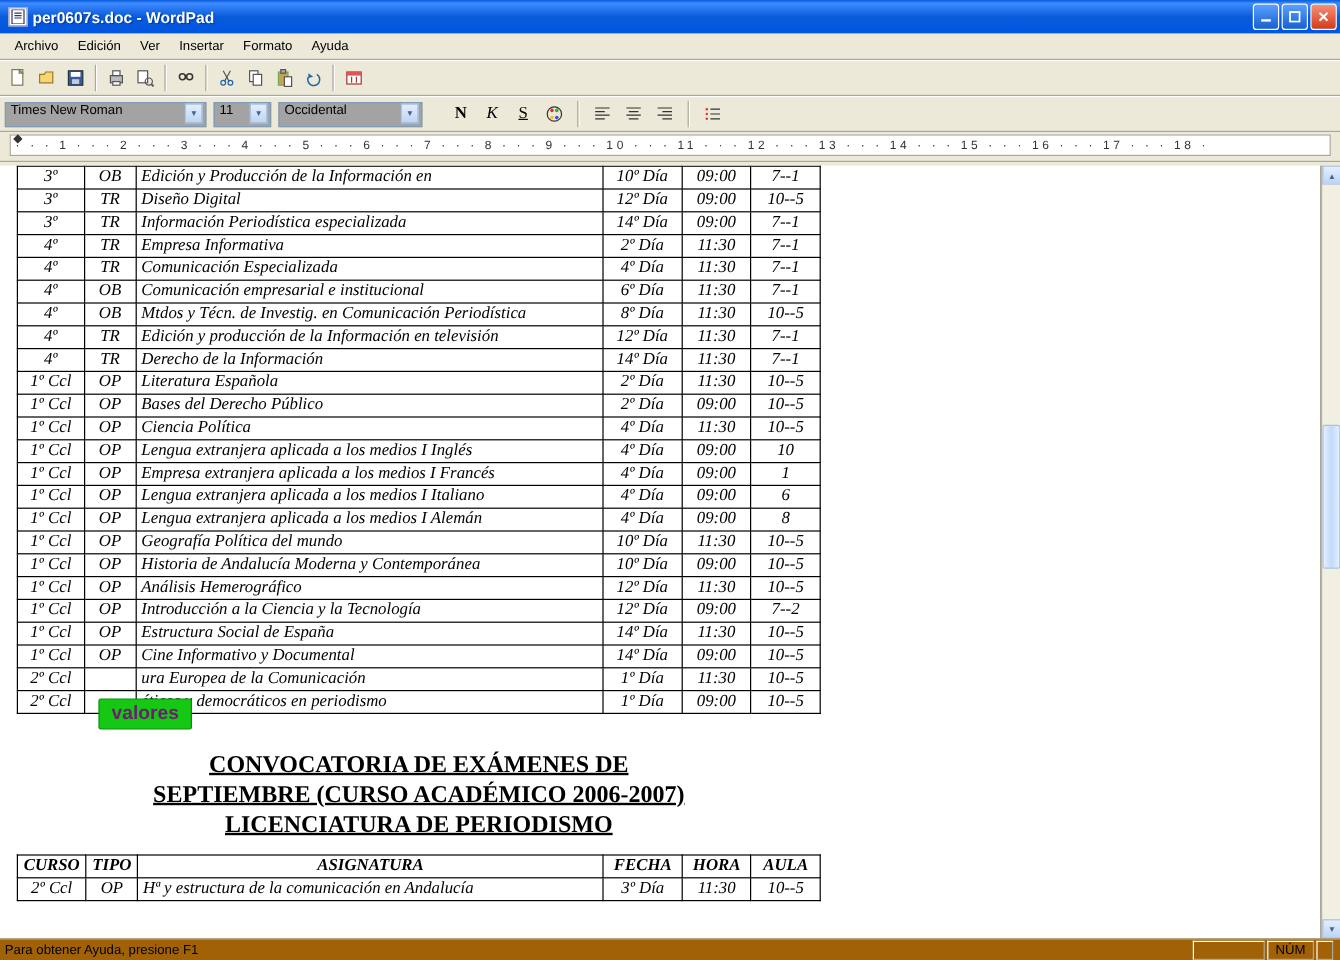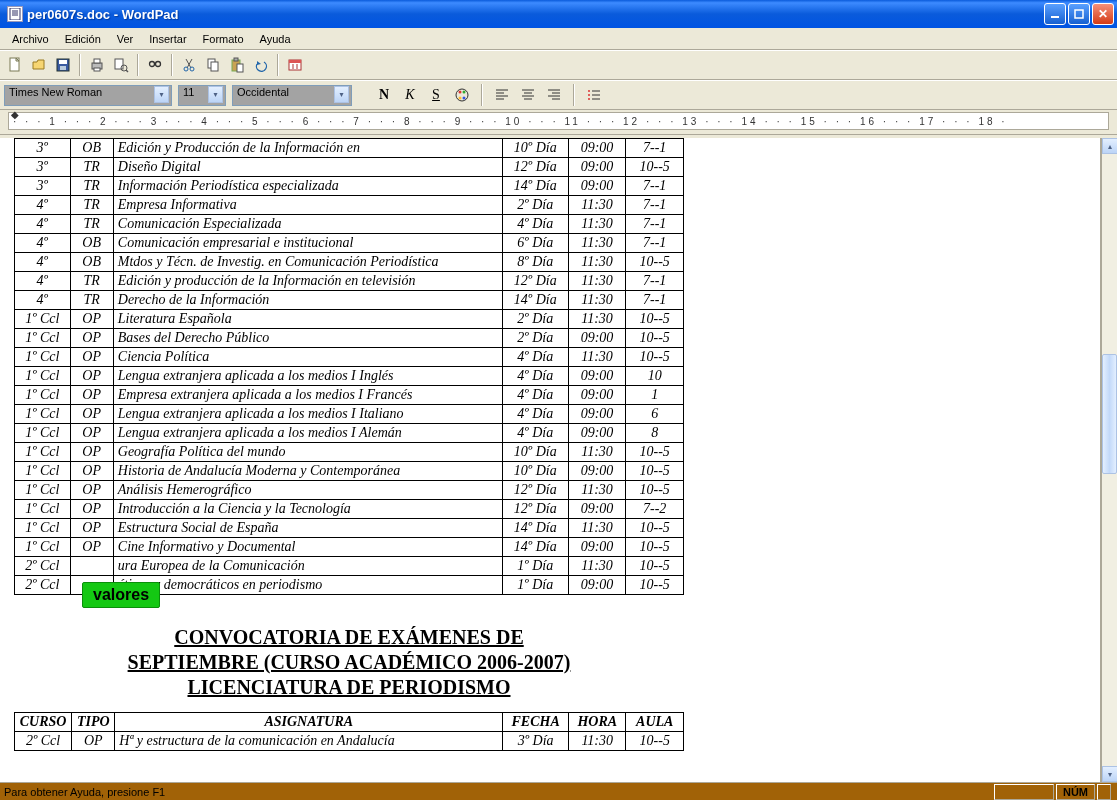--- a/index.html
+++ b/index.html
@@ -21,29 +21,29 @@
 .combo .cbtn { width:15px; height:17px; background:linear-gradient(#e3efff,#bcd4f6); border:1px solid #acc2e4; margin-left:auto; display:flex; align-items:center; justify-content:center; font-size:8px; color:#4d6185; }
 .fmt { width:20px; height:20px; display:flex; align-items:center; justify-content:center; font-family:"Times New Roman",serif; font-size:14px; border:1px solid transparent; }
 .ruler-wrap { background:#ece9d8; border-bottom:1px solid #aca899; padding:2px 8px 4px 8px; font-size:9px; letter-spacing:0; white-space:nowrap; overflow:hidden; color:#333; }
 .ruler { background:#fff; border:1px solid #aca899; height:18px; display:flex; align-items:center; padding:0 4px; position:relative; }
 .doc-area { position:absolute; top:138px; bottom:18px; left:0; right:16px; background:#fff; overflow:hidden; border-right:1px solid #aca899; }
 .vscroll { position:absolute; top:138px; bottom:18px; right:0; width:16px; background:#ece9d8; border-left:1px solid #aca899; }
 .vscroll .sbtn { width:16px; height:16px; background:linear-gradient(#e3efff,#bcd4f6); border:1px solid #acc2e4; display:flex; align-items:center; justify-content:center; font-size:8px; color:#4d6185; }
 .vscroll .track { position:absolute; top:16px; bottom:16px; left:0; right:0; background:#f1efe2; }
 .vscroll .thumb { position:absolute; left:0; right:0; top:200px; height:120px; background:linear-gradient(to right,#e3efff,#c3d9f9,#e3efff); border:1px solid #acc2e4; border-radius:2px; }
 .statusbar { position:absolute; bottom:0; left:0; right:0; height:18px; background:#a16207; border-top:1px solid #aca899; display:flex; align-items:center; font-size:11px; padding:0 4px; }
-.statusbar .pane { border:1px solid #aca899; border-top-color:#fff; border-left-color:#fff; padding:0 6px; height:16px; display:flex; align-items:center; margin-right:2px;font-weight:bold; }
+.statusbar .pane { border:1px solid #aca899; border-top-color:#fff; border-left-color:#fff; padding:0 6px; height:16px; display:flex; align-items:center; margin-right:2px; }
 .statusbar .fill { flex:1; }
 .doc { padding:0 14px; }
 table.doc-table { border-collapse:collapse; font-family:"Times New Roman",serif; font-size:14px; margin-bottom:10px; width:670px;font-style:italic; }
 table.doc-table td { border:1px solid #000; padding:1px 4px; height:19px; vertical-align:middle; }
 table.doc-table td.c { text-align:center; }
 table.doc-table th { border:1px solid #000; font-weight:bold; text-align:center; padding:1px 4px; background:#fff; }
 .heading { font-family:"Times New Roman",serif; font-size:20px; font-weight:bold; text-align:center; width:670px; margin:30px 0 12px 0; line-height:1.25;text-decoration:underline; }
-.overlay-tag { position:absolute; left:82px; top:444px; background:#14c813; color:#000000; font-weight:bold; font-size:16px; padding:3px 10px; border:1px solid #0a8f0a; font-family:Arial; border-radius:2px; z-index:50; }
+.overlay-tag { position:absolute; left:82px; top:444px; background:#14c813; color:#701a75; font-weight:bold; font-size:16px; padding:3px 10px; border:1px solid #0a8f0a; font-family:Arial; border-radius:2px; z-index:50; }
 svg { display:block; }
 .col-curso { width:54px; }
 .col-tipo { width:42px; }
 .col-asig { width:378px; }
 .col-fecha { width:64px; }
 .col-hora { width:56px; }
 .col-aula { width:56px; }
 </style>
 </head>
 <body>

